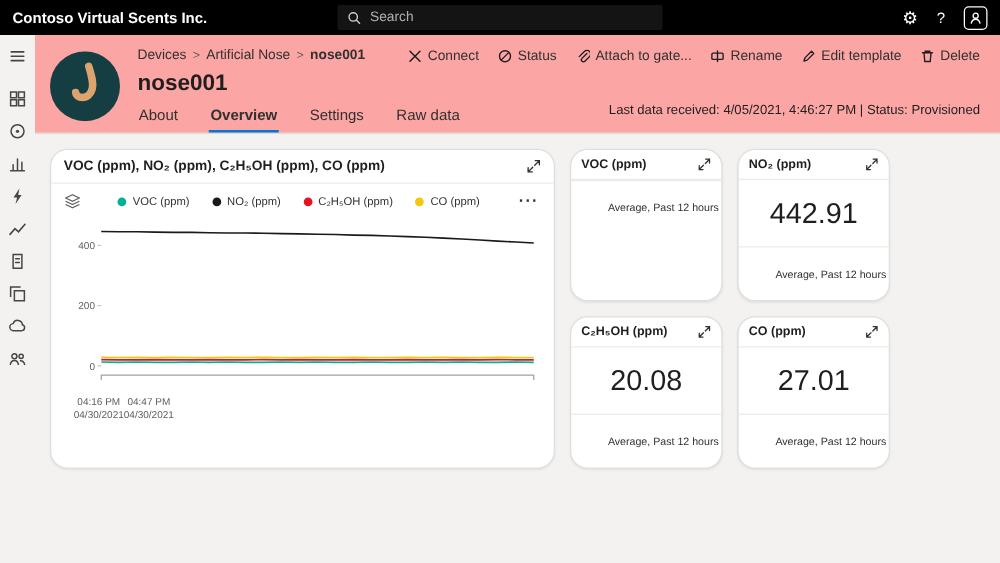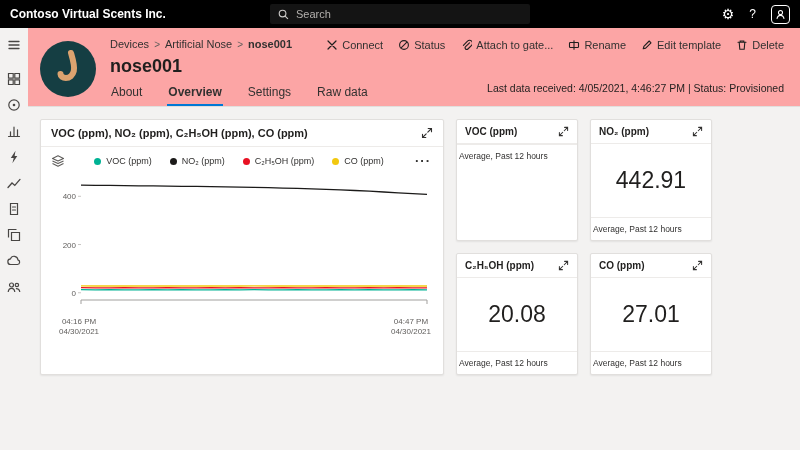--- a/index.html
+++ b/index.html
@@ -46,48 +46,48 @@
   .device-title{font-size:18px;font-weight:600;color:#201f1e;margin-top:5px}
   .header-row3{display:flex;justify-content:space-between;align-items:center;margin-top:1px}
   .tabs{display:flex;gap:24px}
   .tab{font-size:12px;padding:7px 1px;cursor:pointer;position:relative;color:#323130}
   .tab.active{font-weight:700}
   .tab.active::after{content:"";position:absolute;left:0;right:0;bottom:0;height:2px;background:#0078d4}
   .status-line{font-size:10.5px;color:#201f1e;padding-bottom:9px;white-space:nowrap}
 
   
   .dashboard{flex:1;display:flex;gap:12px;padding:12px;align-items:flex-start}
-  .card{background:#fff;border:1px solid #e1dfdd;border-radius:2px;
+  .card{background:#fff;border:1px solid #e1dfdd;border-radius:14px;
         box-shadow:0 1px 2px rgba(0,0,0,.07)}
   .chart-card{width:404px;height:256px;display:flex;flex-direction:column}
   .card-head{display:flex;justify-content:space-between;align-items:center;
              padding:7px 10px;border-bottom:1px solid #edebe9}
   .card-title{font-size:11px;font-weight:700;color:#201f1e;white-space:nowrap;
               overflow:hidden;text-overflow:ellipsis}
   .expand-btn{cursor:pointer;flex:none;margin-left:8px}
   .legend-row{display:flex;align-items:center;padding:7px 10px 3px;gap:8px}
   .legend-items{flex:1;display:flex;justify-content:center;gap:18px}
   .legend-item{display:flex;align-items:center;gap:5px;font-size:9px;color:#323130;white-space:nowrap}
   .legend-dot{width:7px;height:7px;border-radius:50%;flex:none}
   .more-btn{font-size:13px;font-weight:700;letter-spacing:1px;line-height:6px;
             color:#323130;cursor:pointer;padding:0 2px}
   .chart-body{padding:0 10px}
   #chart-svg text{font-family:"Liberation Sans",sans-serif;font-size:8px;fill:#605e5c}
-  .x-labels{display:flex;justify-content:space-between;padding:1px 12px 0 18px;
+  .x-labels{display:flex;justify-content:flex-start;padding:1px 12px 0 18px;
             font-size:8px;line-height:1.3;color:#605e5c;text-align:center}
 
   .kpi-grid{display:grid;grid-template-columns:122px 122px;grid-auto-rows:122px;gap:12px}
   .kpi-card{display:flex;flex-direction:column}
   .kpi-head{display:flex;justify-content:space-between;align-items:center;
             padding:6px 8px;border-bottom:1px solid #edebe9}
   .kpi-title{font-size:10px;font-weight:700;color:#201f1e;white-space:nowrap}
   .kpi-value{flex:1;display:flex;align-items:center;justify-content:center;
              font-size:23px;color:#201f1e}
   .kpi-foot{border-top:1px solid #edebe9;font-size:8.5px;color:#323130;
-            text-align:left;padding:6px 2px}
+            text-align:right;padding:16px 2px}
 </style>
 </head>
 <body>
 
 <div class="topbar">
   <span class="app-title">Contoso Virtual Scents Inc.</span>
 
   <div class="searchbox">
     <svg width="13" height="13" viewBox="0 0 14 14" fill="none" stroke="#cfcdcb" stroke-width="1.2">
       <circle cx="6" cy="6" r="3.6"></circle>

